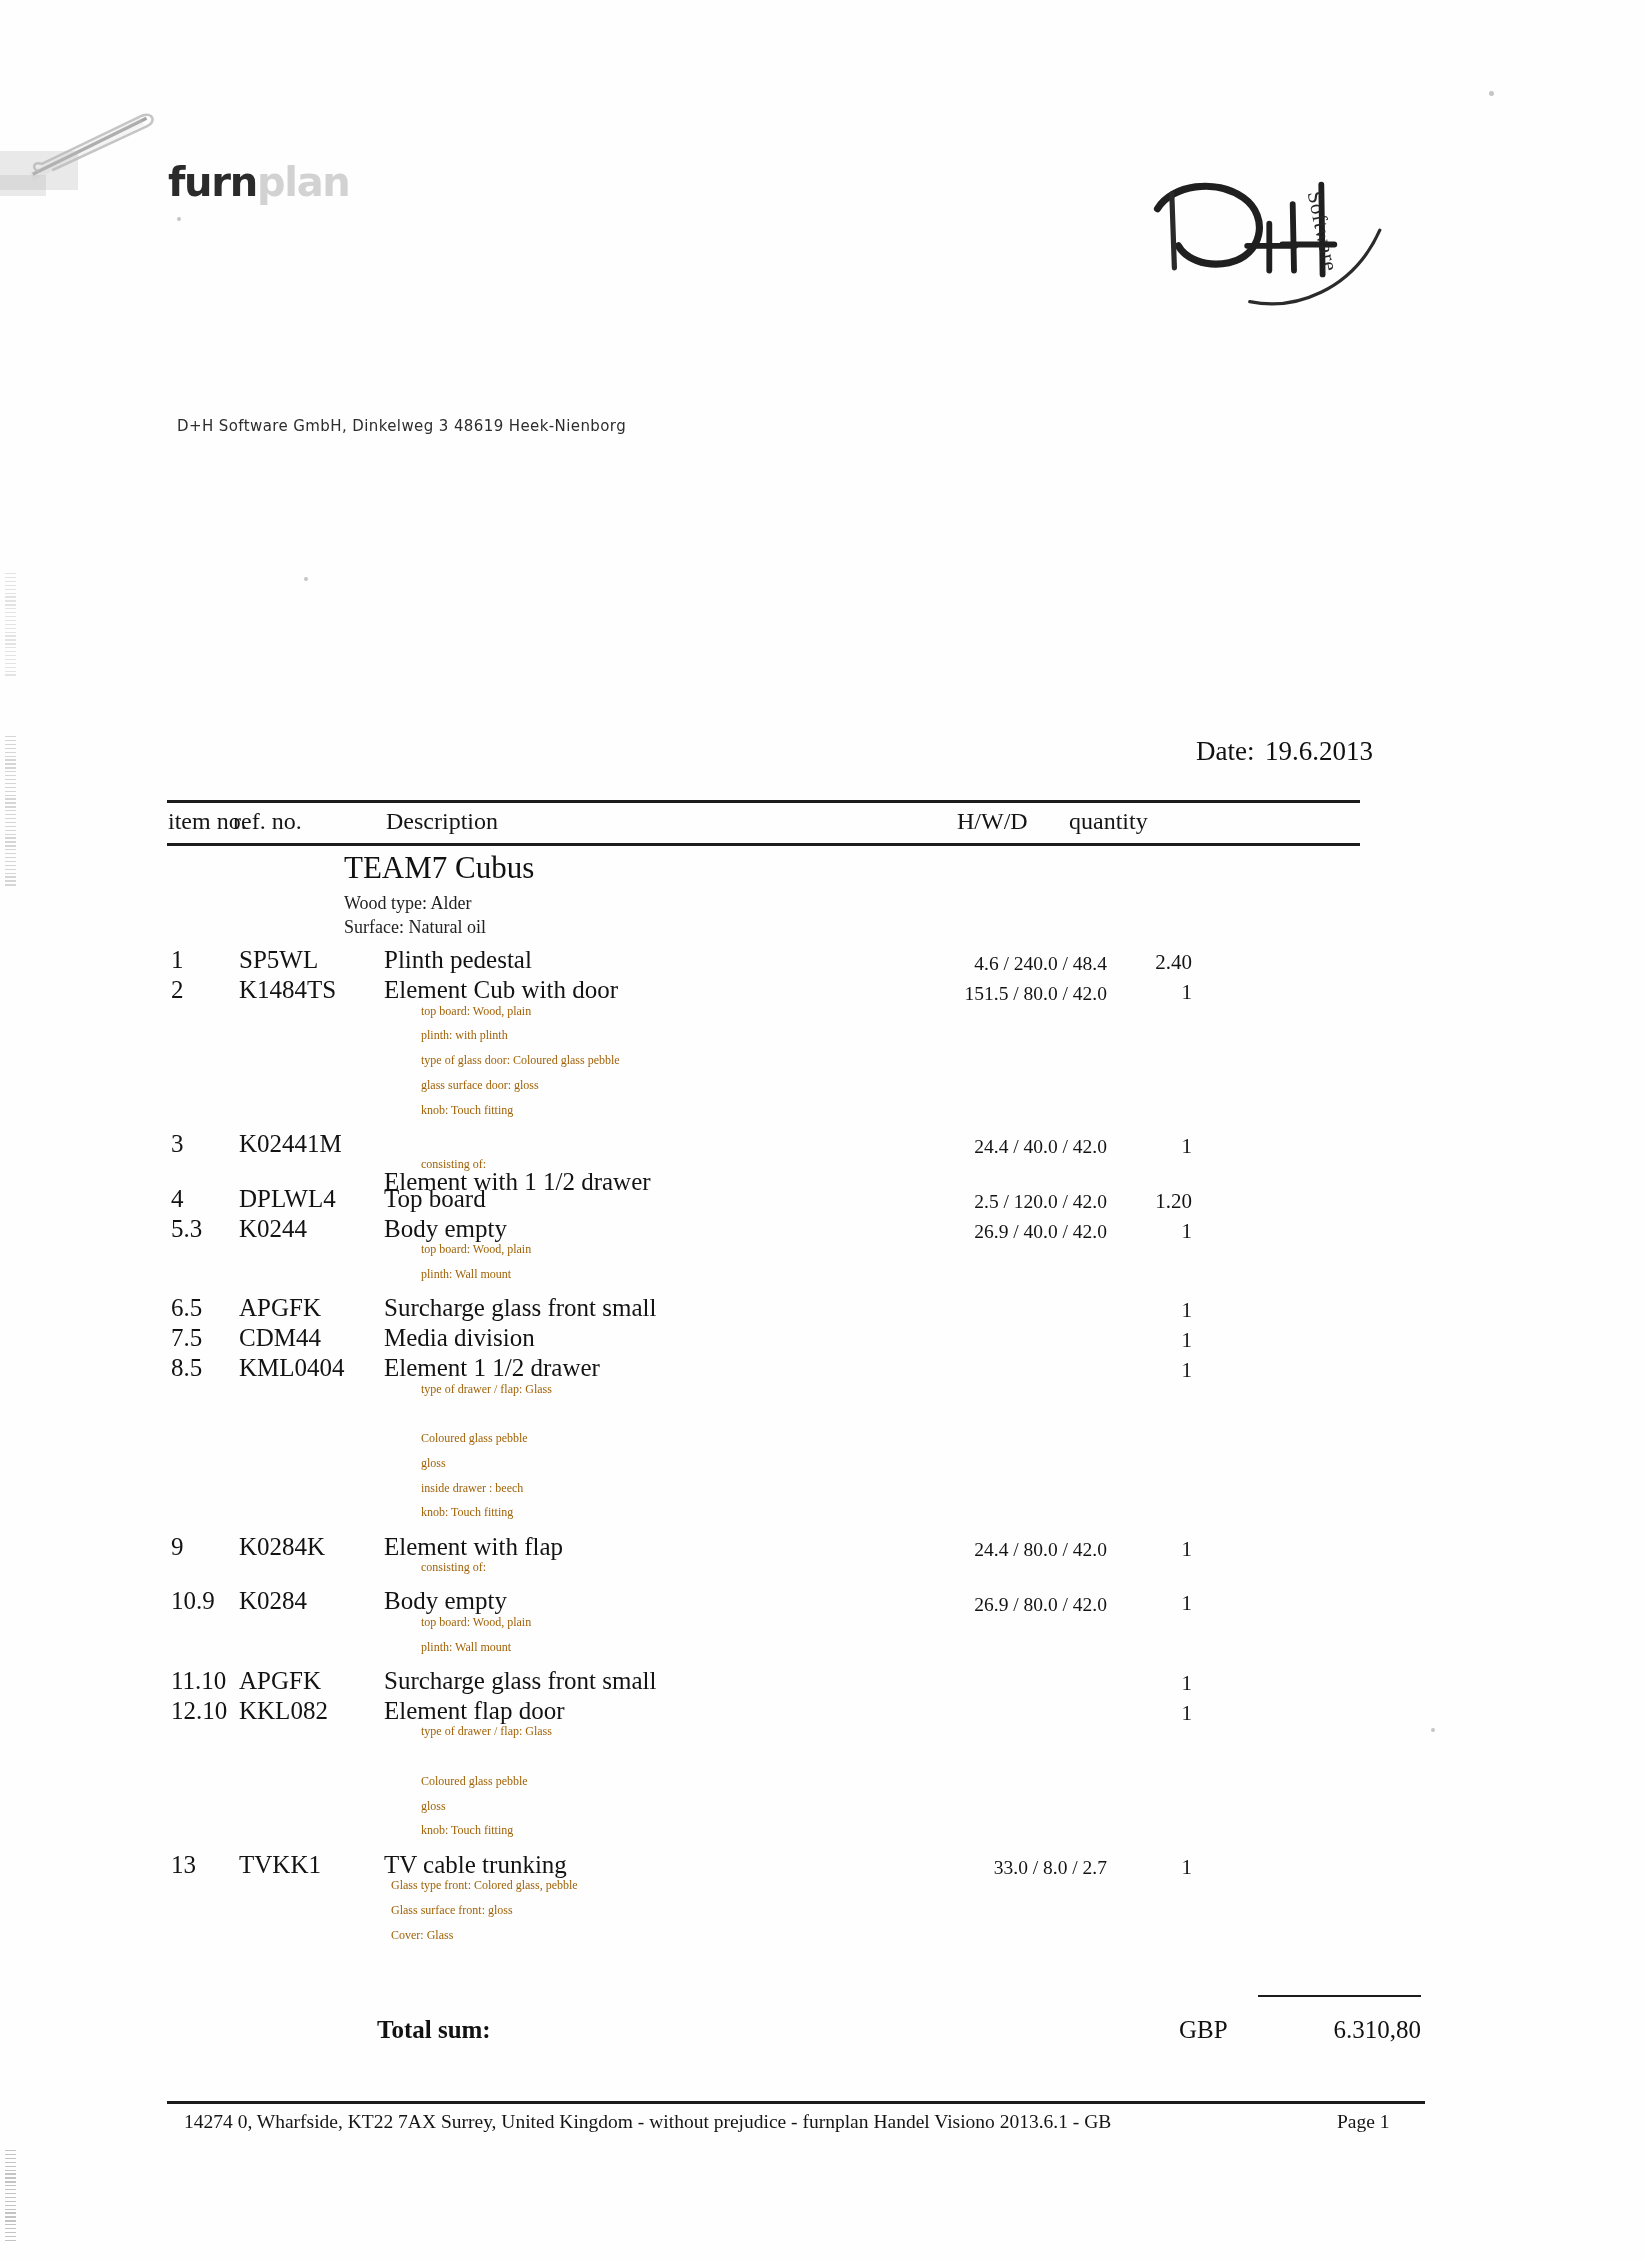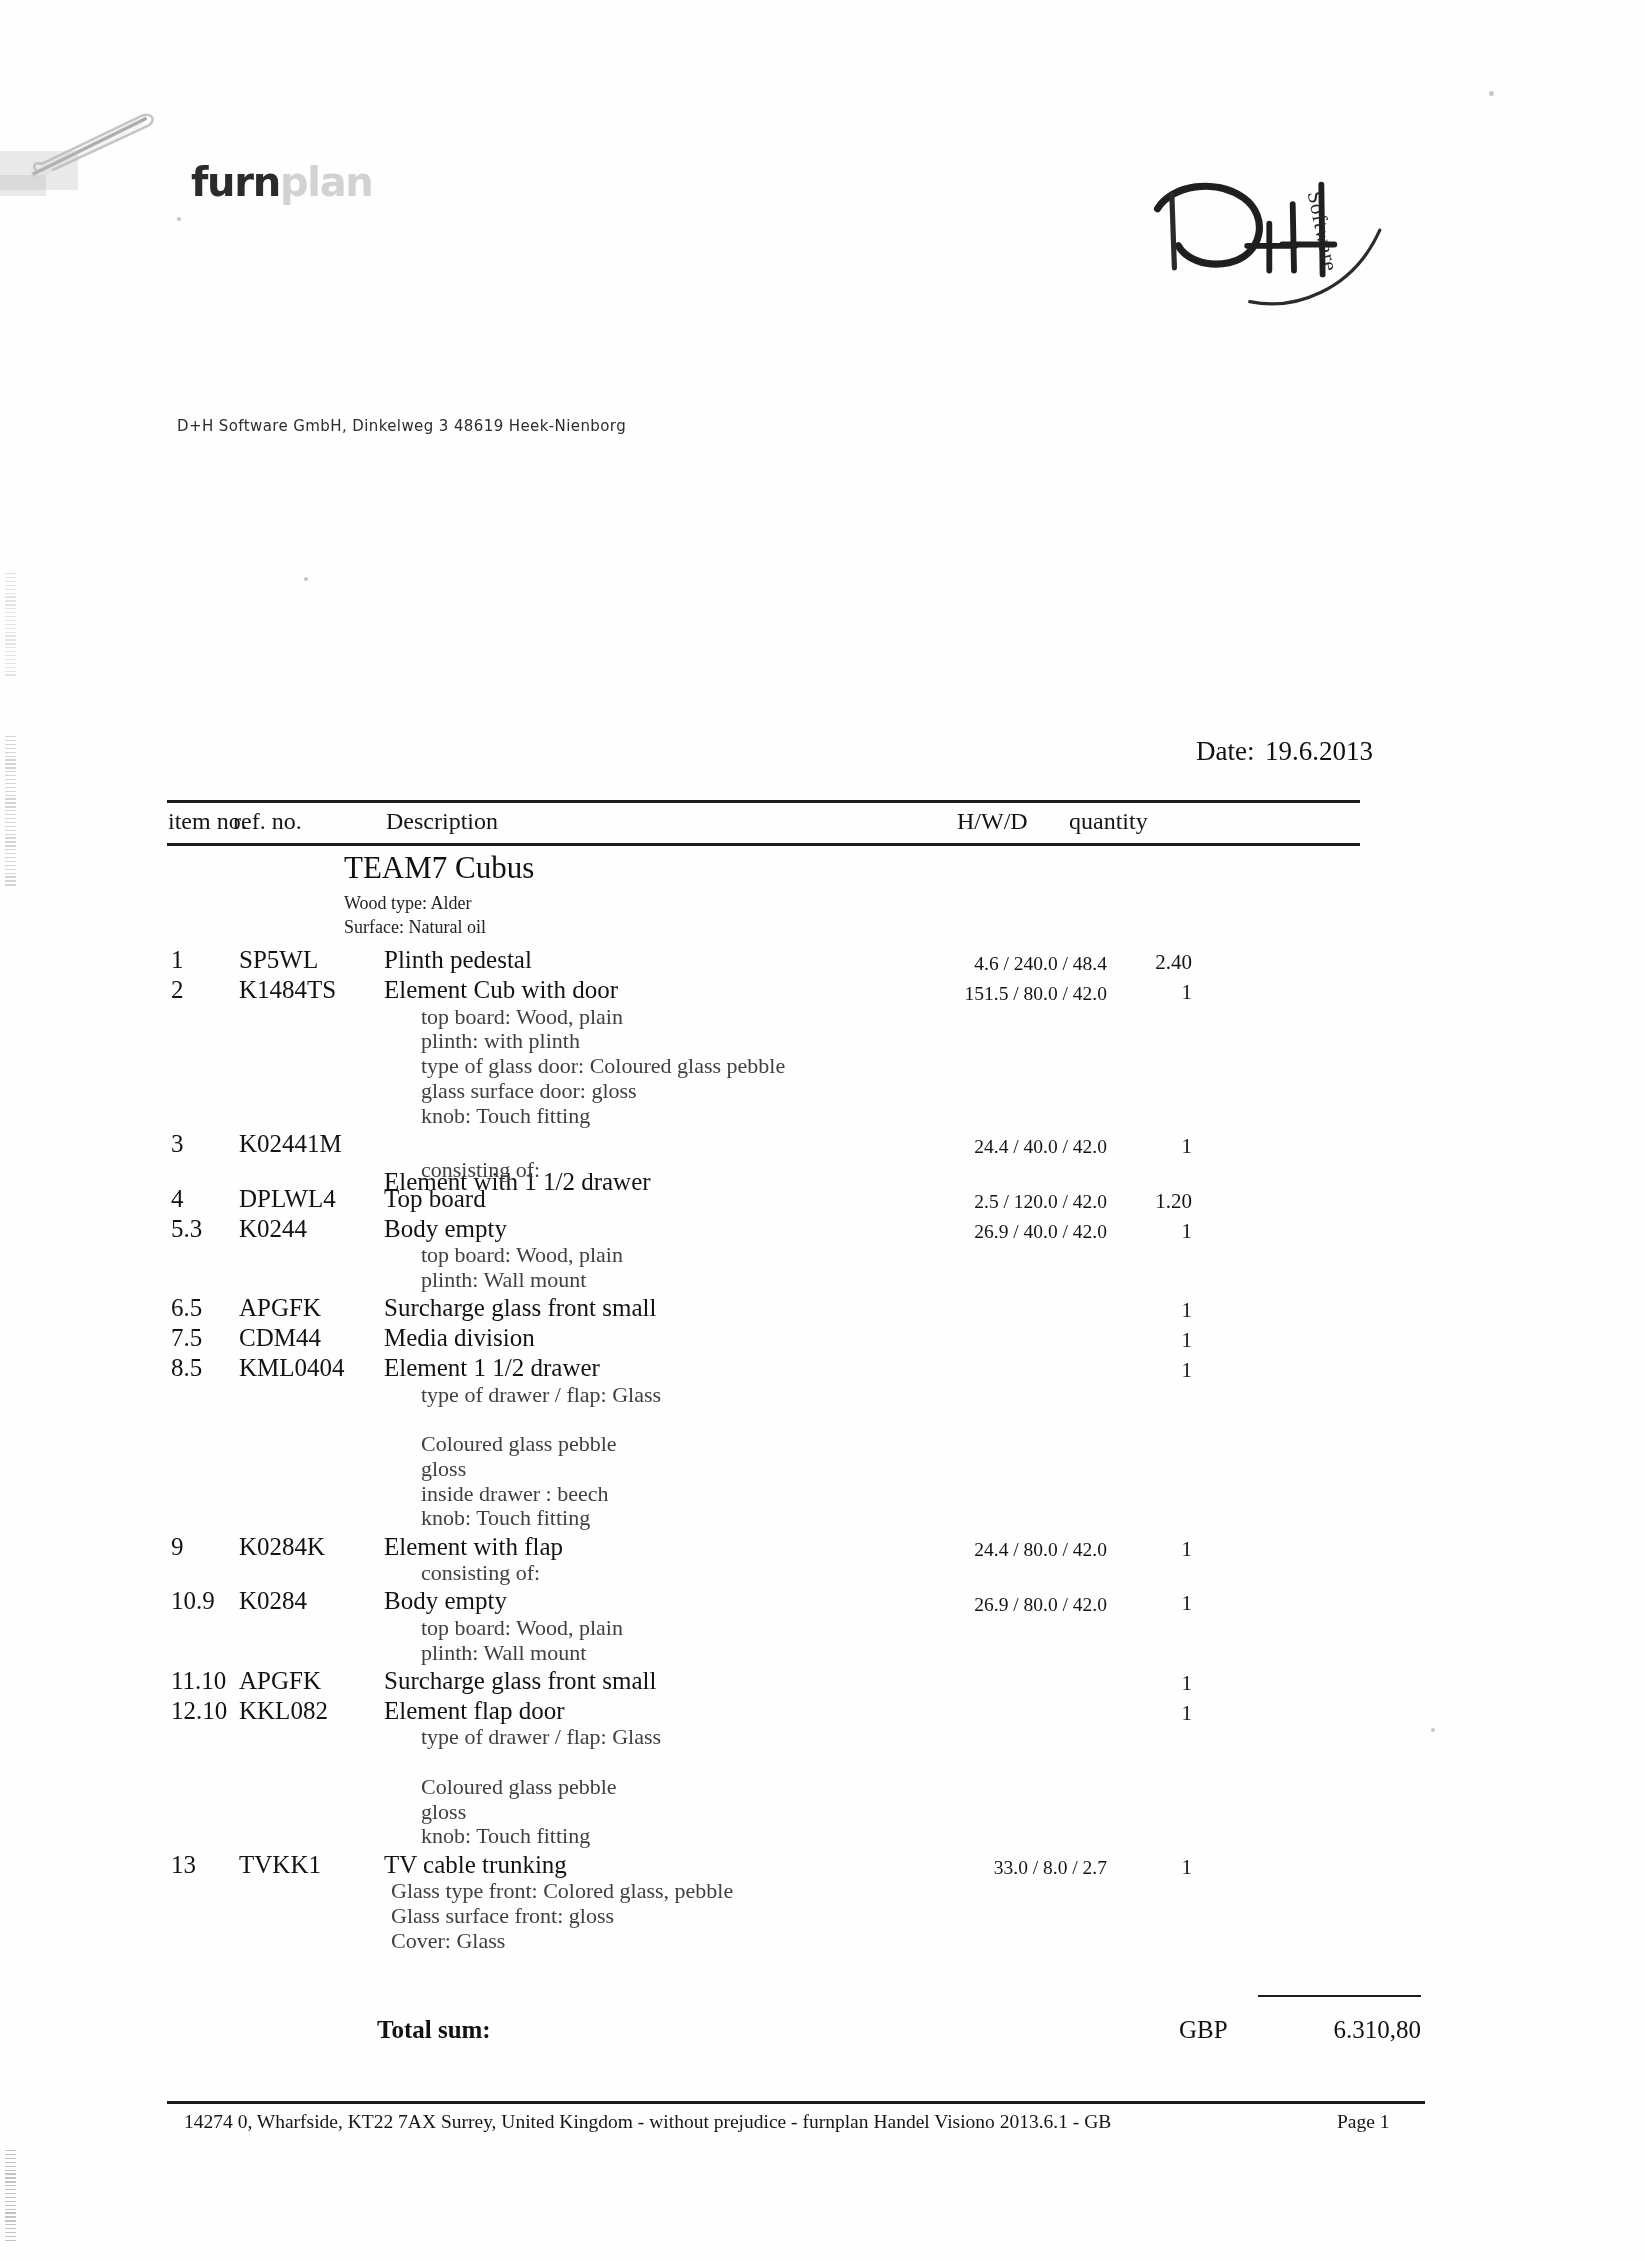--- a/index.html
+++ b/index.html
@@ -58,21 +58,21 @@
     position: absolute;
     left: 168px;
     top: 162px;
     font-family: "DejaVu Sans", sans-serif;
     font-weight: bold;
     font-size: 40px;
     letter-spacing: -1.3px;
     line-height: 1;
     white-space: nowrap;
   }
-  .logo-furnplan .furn { color: #2b2b2b; margin-left: 23px; }
+  .logo-furnplan .furn { color: #2b2b2b; }
   .logo-furnplan .plan { color: #d2d2d2; }
 
   .dh-logo {
     position: absolute;
     left: 1131px;
     top: 147px;
     width: 274px;
     height: 169px;
   }
   .dh-software-word {
@@ -162,22 +162,22 @@
   }
   .row-item { left: 171px;  font-size: 25px; }
   .row-ref  { left: 239px;  font-size: 25px; }
   .row-desc { left: 384px;  font-size: 25px; }
   .row-hwd  { font-size: 19.5px; text-align: right; width: 169px; left: 938px; }
   .row-qty  { font-size: 21px; text-align: right; width: 78px; left: 1114px; }
 
   .sub-line {
     position: absolute;
     left: 421px;
-    font-size: 22px;
-    color: #404040;
+    font-size: 12px;
+    color: #a16207;
     white-space: nowrap;
   }
 
   
   .total-label {
     position: absolute;
     left: 377px;
     top: 2016px;
     font-size: 25px;
     color: #111;

